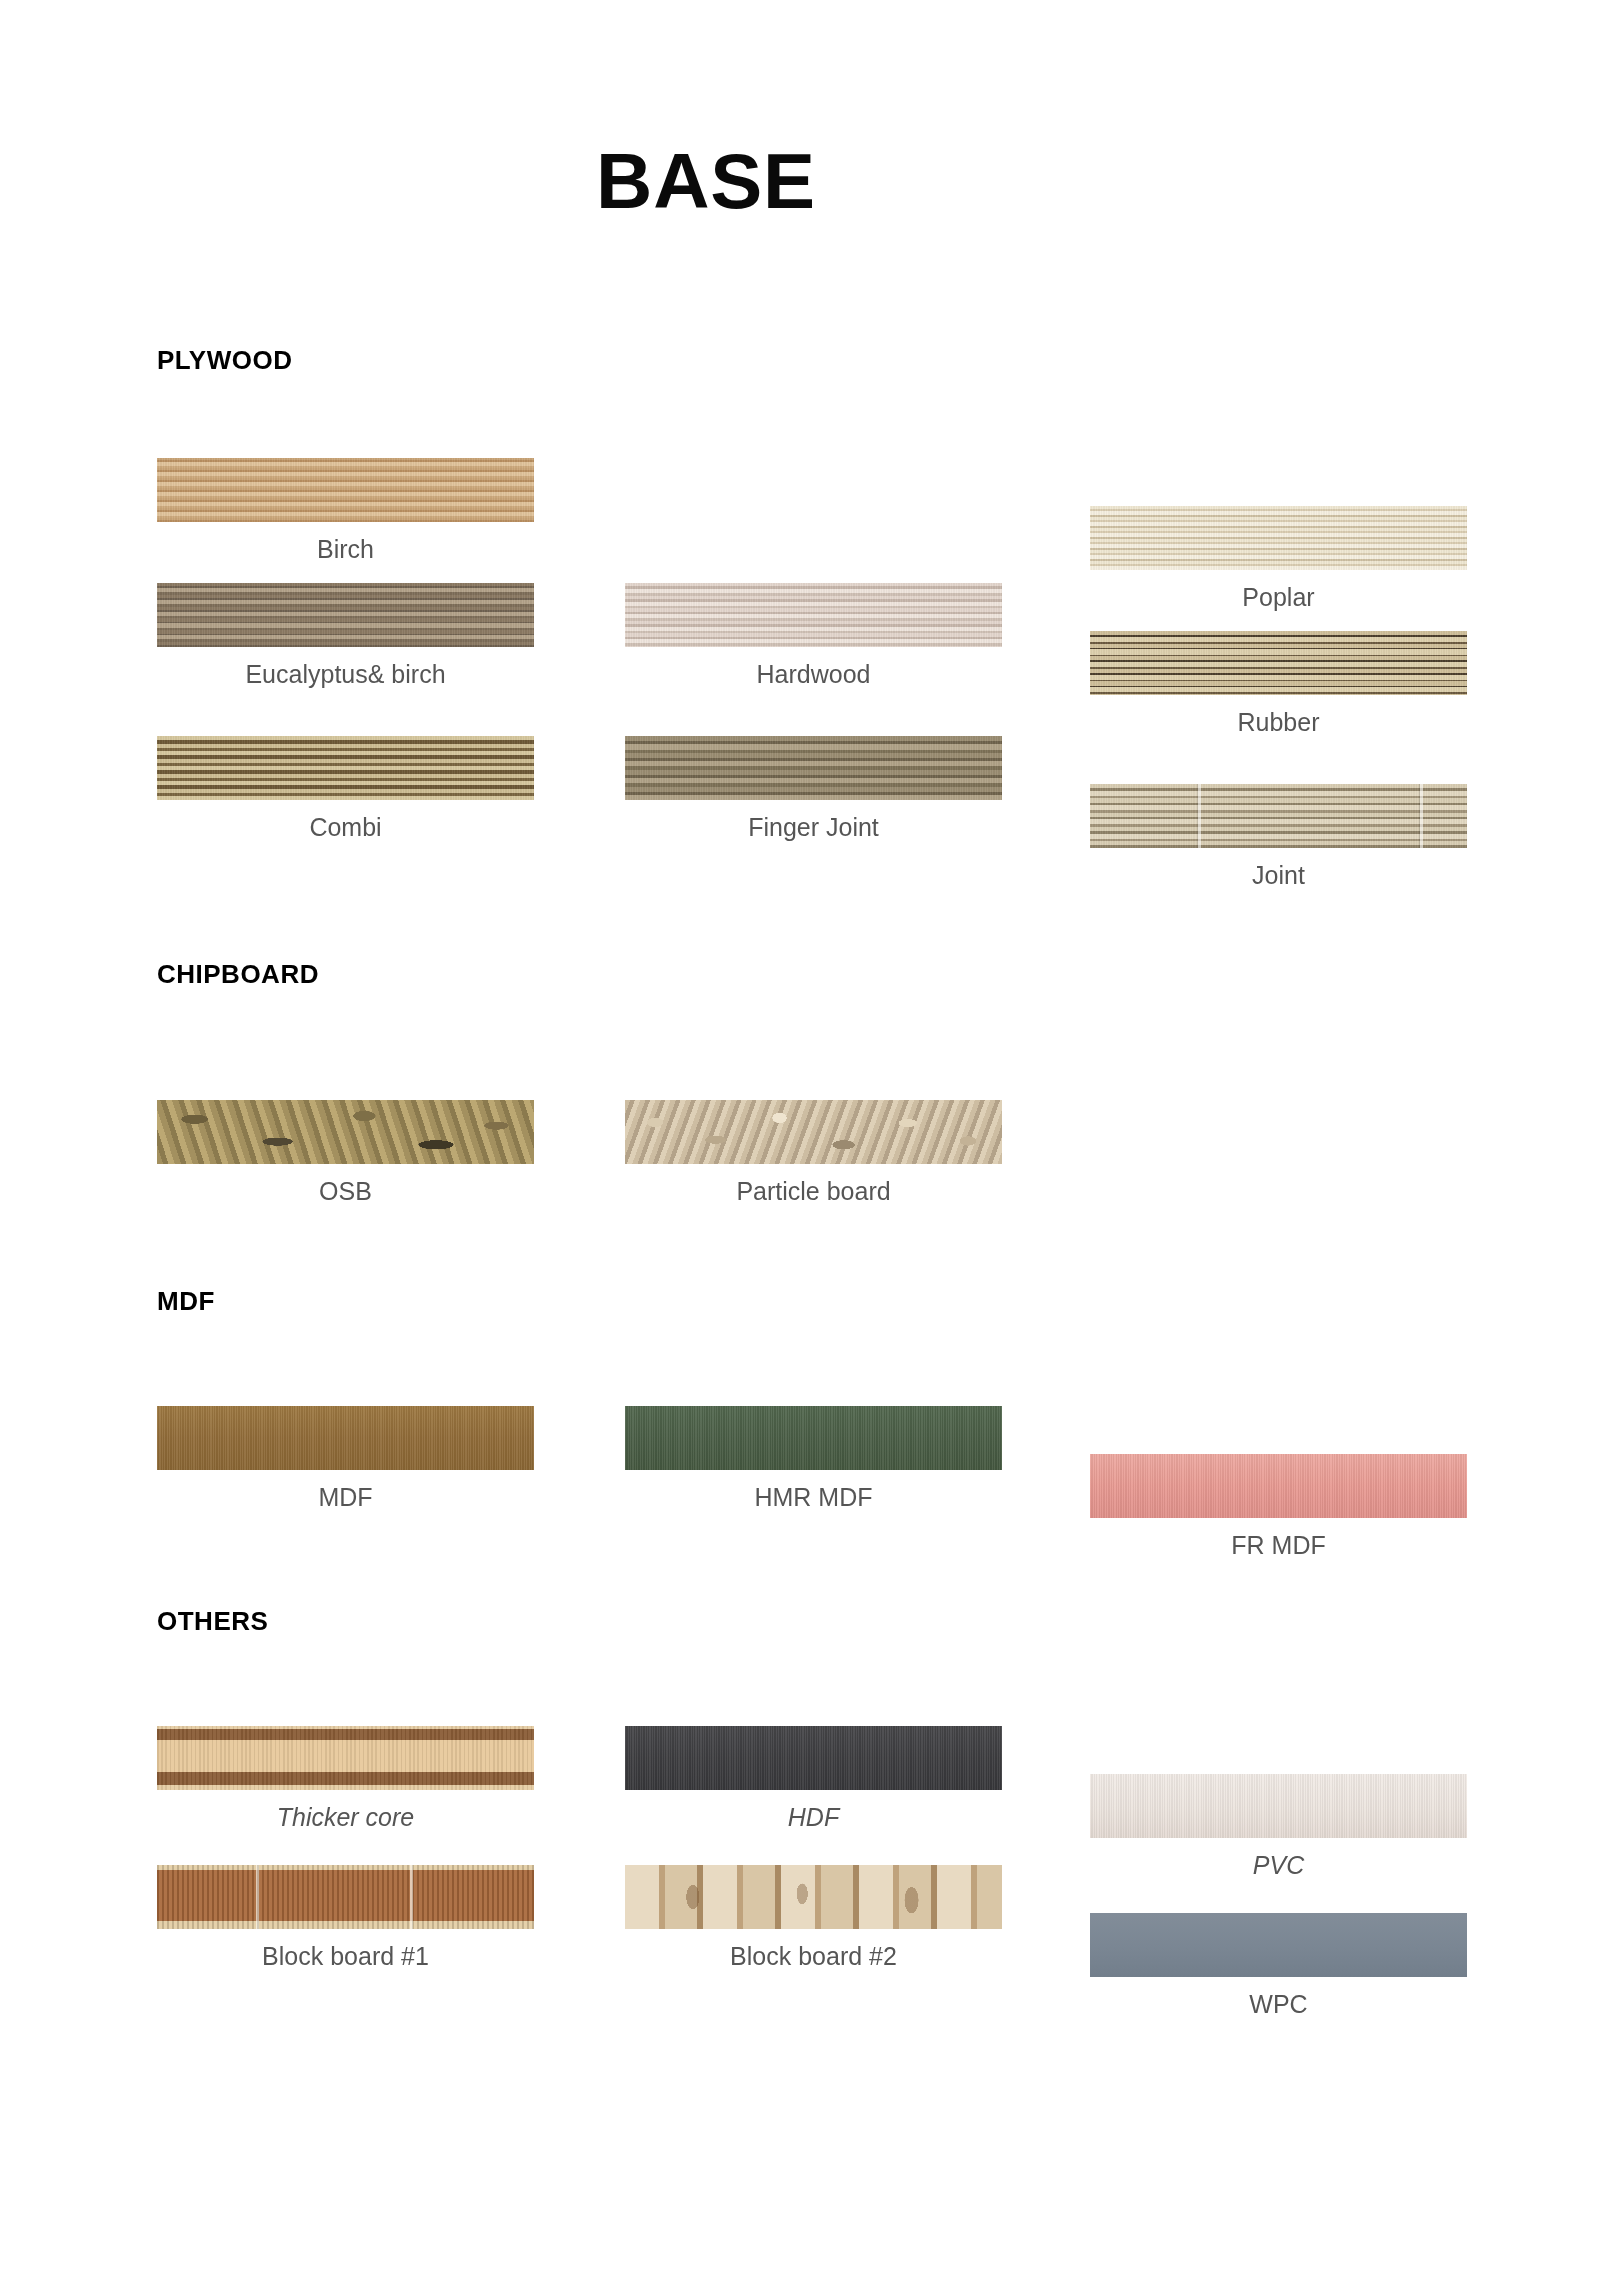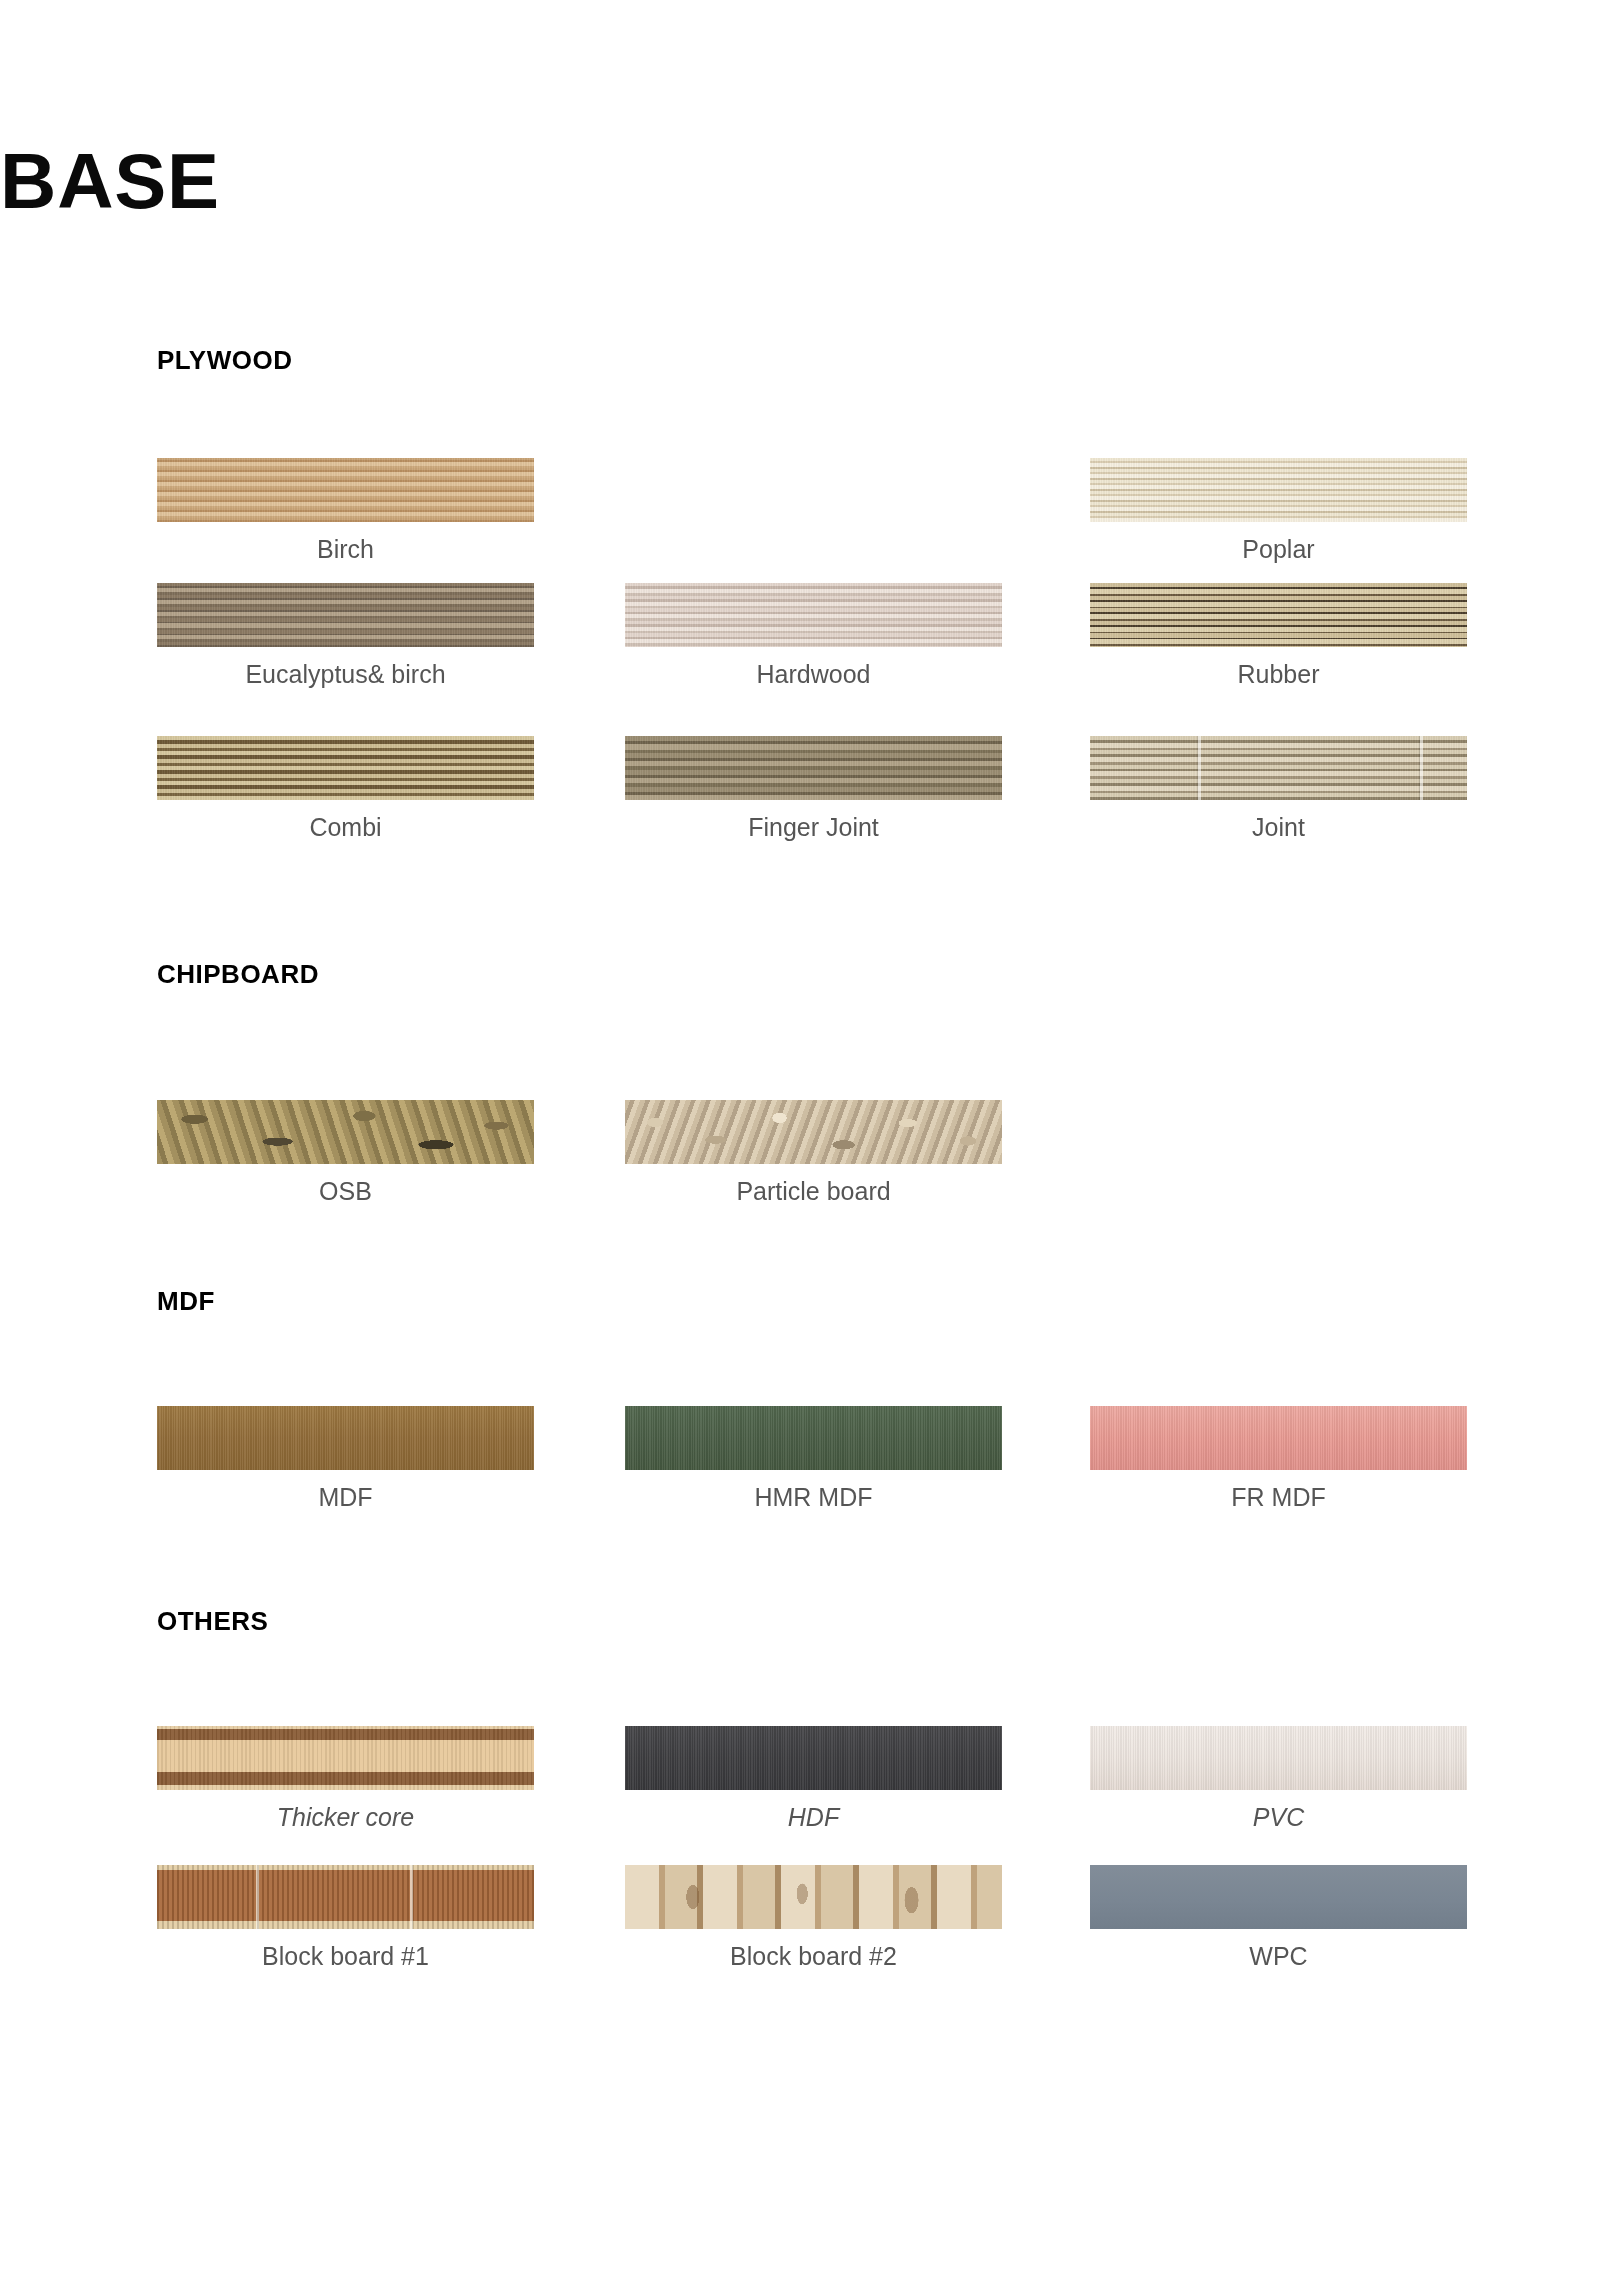--- a/index.html
+++ b/index.html
@@ -24,20 +24,21 @@
     background: #ffffff;
     box-sizing: border-box;
   }
 
   
   .page-title {
     position: absolute;
     top: 142px;
     left: 0;
     width: 1412px;
+    text-align: center;
     font-size: 78px;
     font-weight: bold;
     letter-spacing: 0.8px;
     line-height: 1;
     color: #0a0a0a;
     font-family: "Liberation Sans", sans-serif;
   }
 
   
   .section {
@@ -67,21 +68,21 @@
     width: 1618px;
     height: 138px;
   }
 
   .cell {
     position: absolute;
     top: 0;
   }
   .cell.col0 { left: 157px; }
   .cell.col1 { left: 625px; }
-  .cell.col2 { left: 1090px; }
+  .cell.col2 { left: 1090px; margin-top: 48px; }
 
   .swatch {
     height: 64px;
     width: 377px;
     position: relative;
     overflow: hidden;
     background: #cbb79a;
   }
 
   .label {

